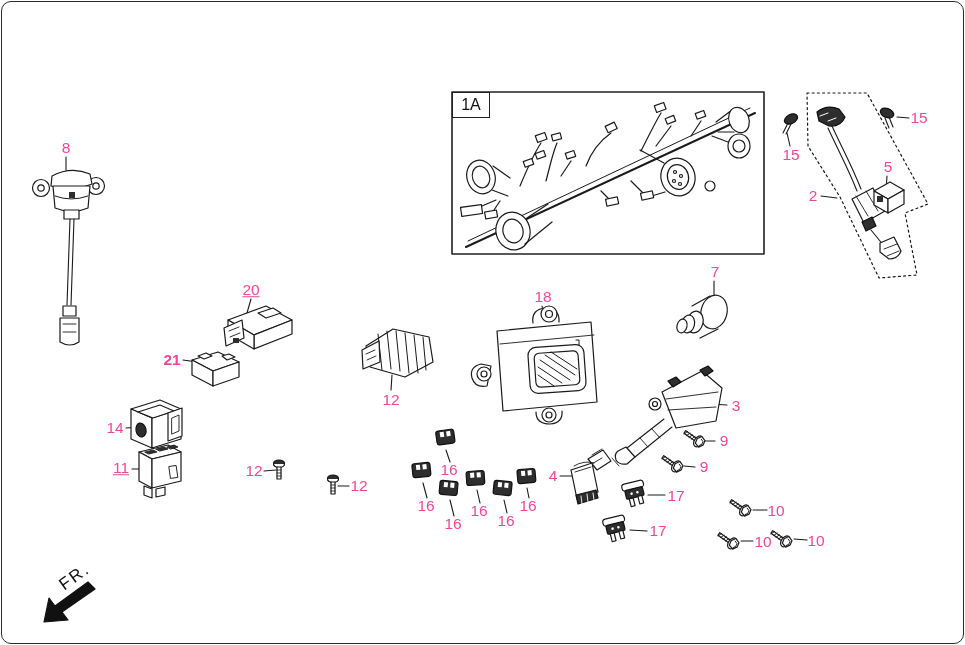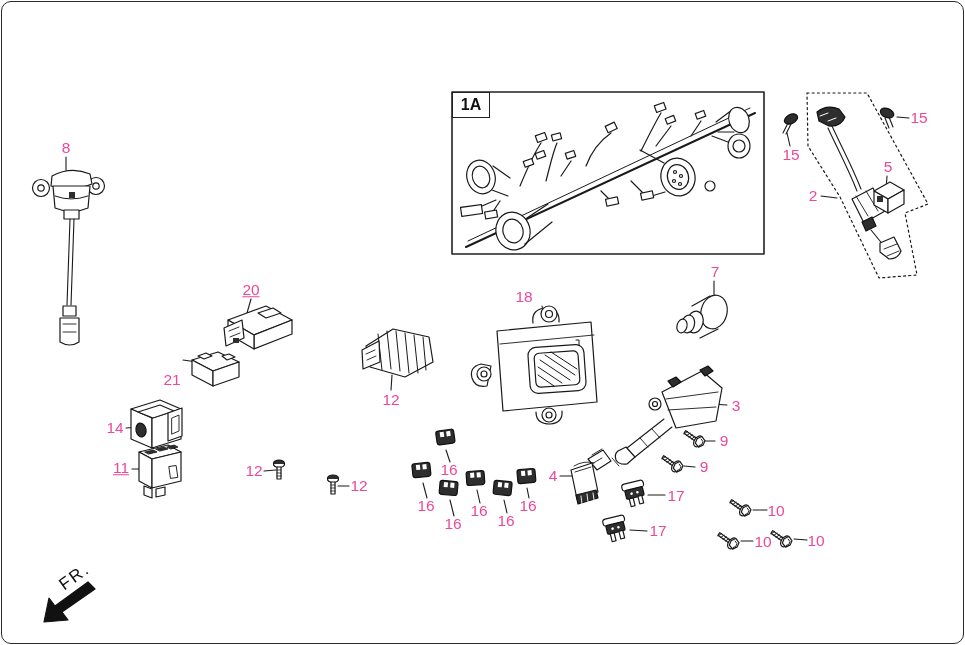--- a/index.html
+++ b/index.html
@@ -3,21 +3,21 @@
 <meta charset="utf-8">
 <style>
   html,body{margin:0;padding:0;background:#e8e8e8;}
   .page{position:relative;width:965px;height:645px;background:#fff;overflow:hidden;
         font-family:"Liberation Sans", sans-serif;}
   .page-border{position:absolute;inset:1px;border:1.5px solid #2a2a2a;border-radius:10px;pointer-events:none;}
   .art{position:absolute;left:0;top:0;}
   .part-label{position:absolute;transform:translate(-50%,-50%);font-size:15.5px;color:#ec4899;
               white-space:nowrap;line-height:1;}
   .inset-label{position:absolute;left:452px;top:92px;width:38px;height:26px;border:1.6px solid #222;
-               display:flex;align-items:center;justify-content:center;font-size:16px;font-weight:bold;
+               display:flex;align-items:center;justify-content:center;font-size:16px;font-weight:normal;
                color:#111;background:#fff;box-sizing:border-box;}
   .fr-label{position:absolute;left:58px;top:567px;font-size:17px;color:#111;letter-spacing:2px;
             transform:rotate(-36deg);}
 </style>
 </head>
 <body>
 
 <div class="page">
   <div class="page-border"></div>
 
@@ -296,23 +296,23 @@
     <use href="#boltFlange" transform="translate(789,544) rotate(35)"></use>
 
     <g>
       <path d="M95,589 L62,612 L68,620 L44,622 L49,598 L55,606 L88,582 Z" fill="#111" stroke="#111"></path>
     </g>
   </svg>
 
   <div>
       <div class="part-label" style="left: 66px; top: 148px;">8</div>
       <div class="part-label" style="left: 251px; top: 290px; text-decoration: underline;">20</div>
-      <div class="part-label" style="left: 172px; top: 380px;">21</div>
+      <div class="part-label" style="left: 172px; top: 360px; font-weight: bold;">21</div>
       <div class="part-label" style="left: 391px; top: 400px;">12</div>
-      <div class="part-label" style="left: 524px; top: 297px;">18</div>
+      <div class="part-label" style="left: 543px; top: 297px;">18</div>
       <div class="part-label" style="left: 715px; top: 272px;">7</div>
       <div class="part-label" style="left: 736px; top: 406px;">3</div>
       <div class="part-label" style="left: 813px; top: 196px;">2</div>
       <div class="part-label" style="left: 888px; top: 167px;">5</div>
       <div class="part-label" style="left: 791px; top: 155px;">15</div>
       <div class="part-label" style="left: 919px; top: 118px;">15</div>
       <div class="part-label" style="left: 115px; top: 428px;">14</div>
       <div class="part-label" style="left: 121px; top: 468px; text-decoration: underline;">11</div>
       <div class="part-label" style="left: 254px; top: 471px;">12</div>
       <div class="part-label" style="left: 359px; top: 486px;">12</div>

